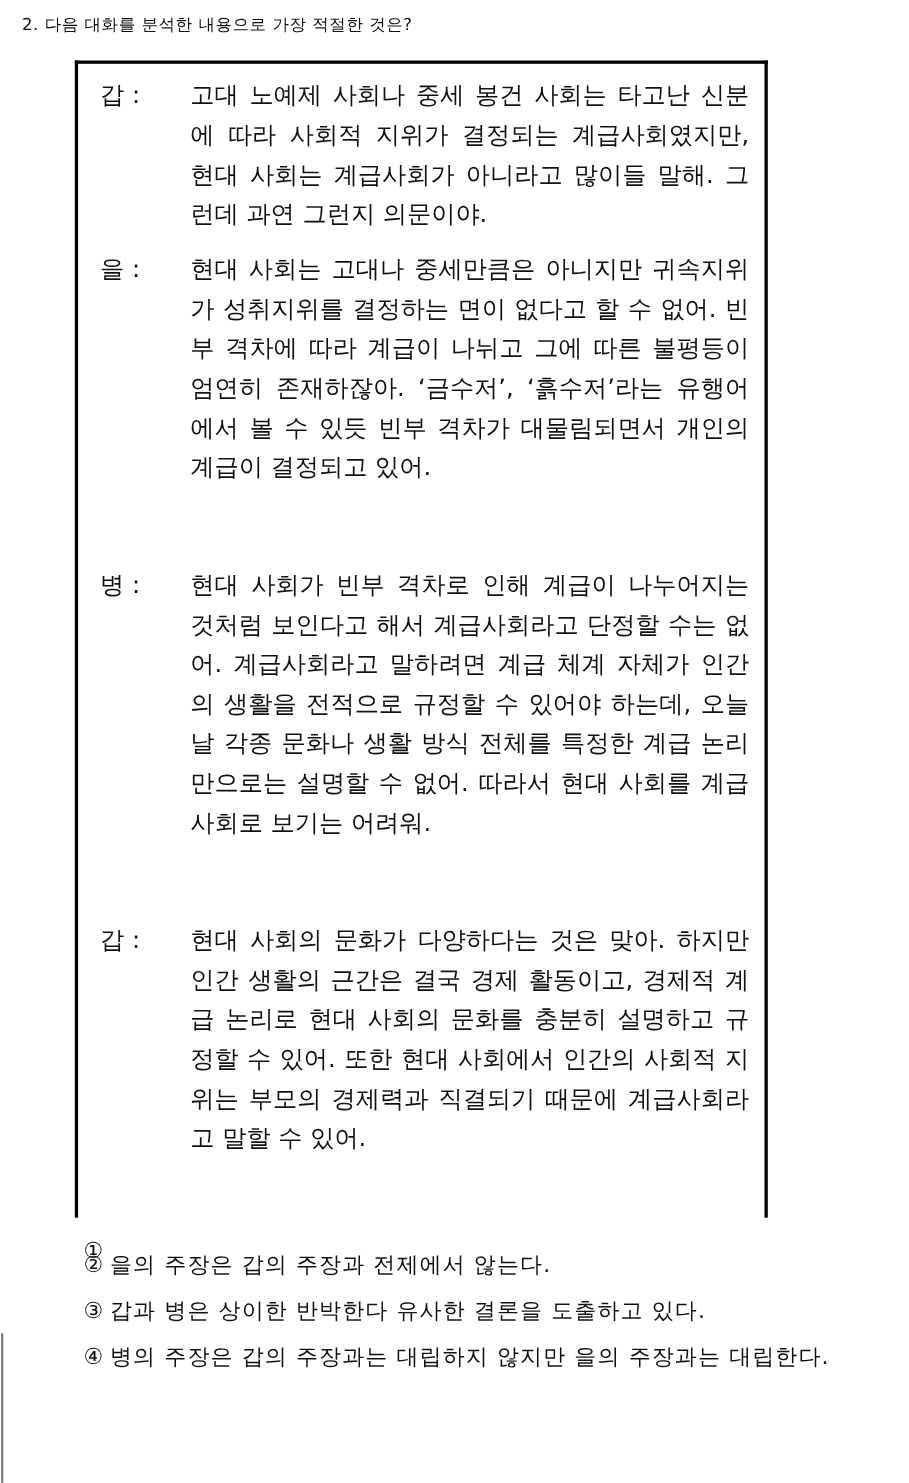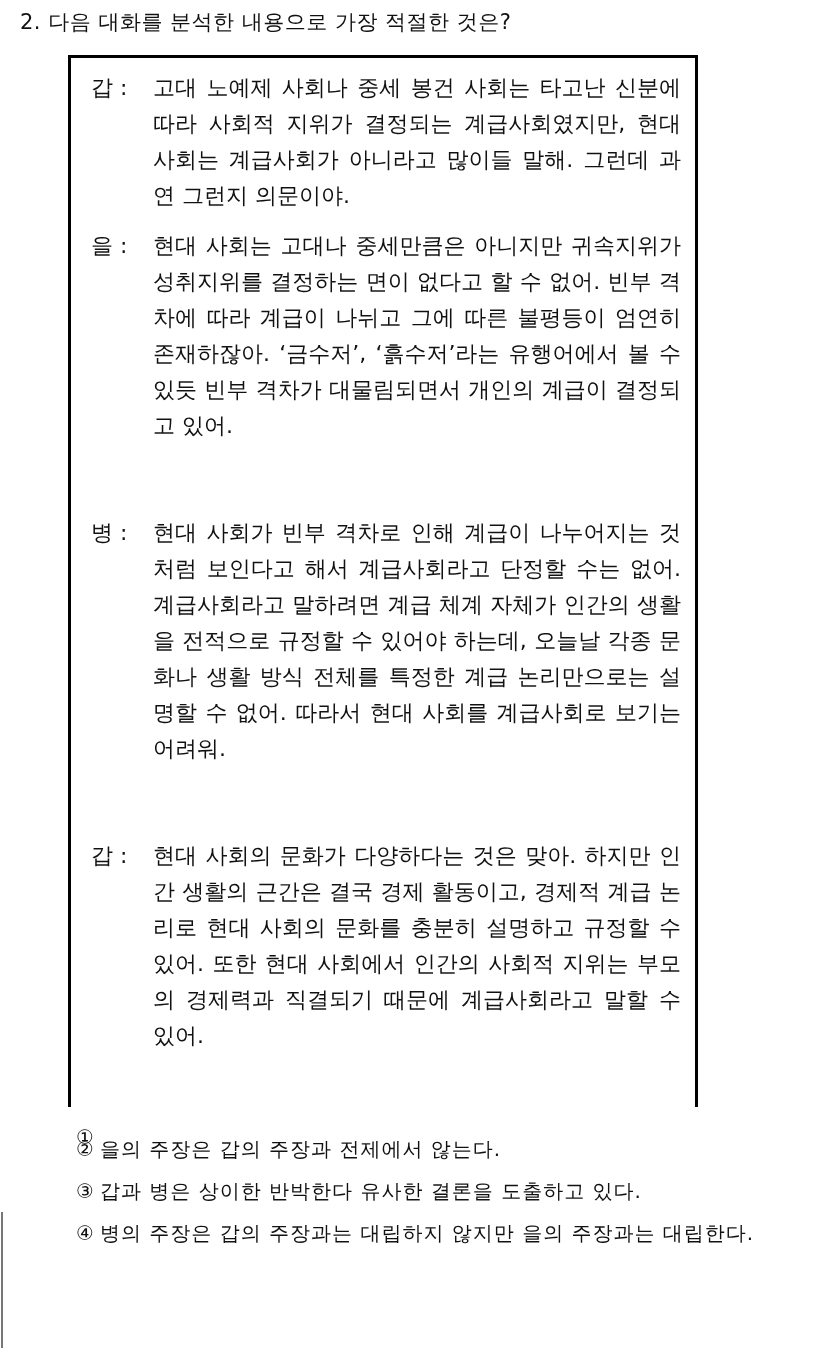--- a/index.html
+++ b/index.html
@@ -2,36 +2,36 @@
 <html><head>
   <meta charset="utf-8">
   <style>
     html, body { margin: 0; padding: 0; background: #ffffff; }
     body {
       width: 826px; height: 1348px; position: relative; overflow: hidden;
       font-family: "DejaVu Sans", sans-serif; color: #111;
     }
     .question {
       position: absolute; left: 20px; top: 6px;
-      font-size: 21px; line-height: 32px; letter-spacing: 0.5px;
+      font-size: 15px; line-height: 32px; letter-spacing: 0.5px;
     }
     .dialogue-box {
       position: absolute; left: 68px; top: 55px; width: 630px; height: 1052px;
       border-top: 3px solid #000; border-left: 3px solid #000; border-right: 3px solid #000;
       box-sizing: border-box;
     }
     .turn {
       position: absolute; left: 20px; width: 590px;
       font-size: 22px; line-height: 36px;
     }
     .speaker {
       position: absolute; left: 0; top: 0; width: 60px; white-space: nowrap;
     }
     .utterance {
-      margin-left: 62px; text-align: justify; text-align-last: left;
+      margin-left: 82px; text-align: justify; text-align-last: left;
     }
     .choices {
       position: absolute; left: 76px; top: 1122px; width: 690px;
       font-size: 20px; line-height: 30px; letter-spacing: 1px;
     }
     .choice { position: relative; padding-left: 24px; margin-bottom: 12px; }
     .choice .num { position: absolute; left: 0; top: 0; }
     .side-line {
       position: absolute; left: 1px; top: 1212px; width: 2px; height: 136px; background: #777;
     }

